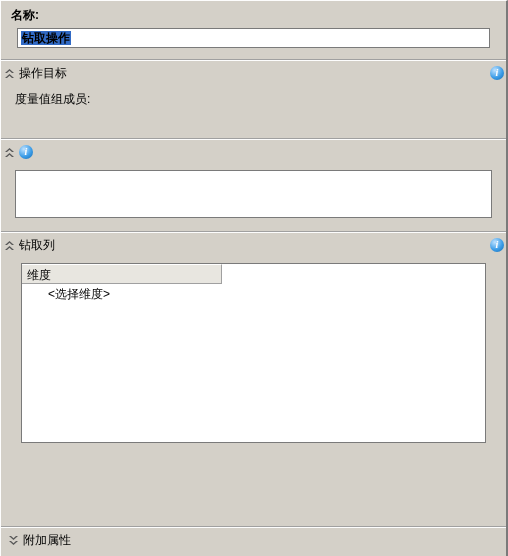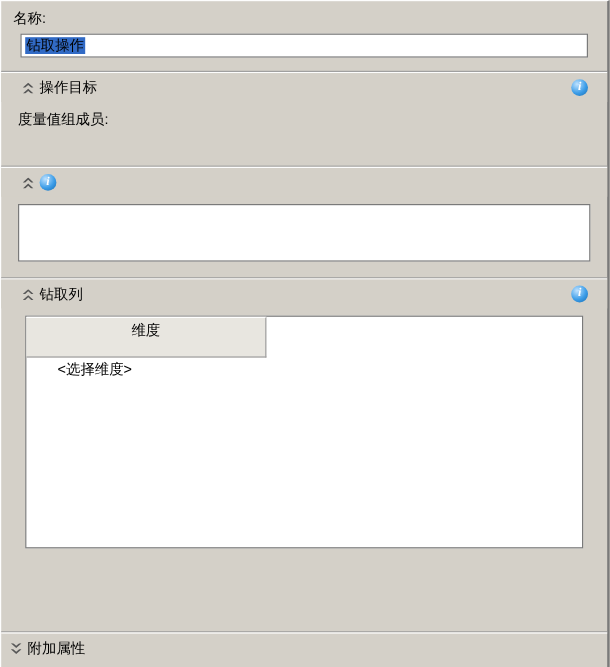--- a/index.html
+++ b/index.html
@@ -17,20 +17,21 @@
     height: 556px;
     border-right: 2px solid #7a7a7a;
     border-left: 1px solid #fdfdfd;
     border-top: 1px solid #fdfdfd;
     position: relative;
     display: flex;
     flex-direction: column;
   }
   .name-section {
     padding: 6px 10px 8px 10px;
+    font-weight: bold;
   }
   .name-label {
     margin-bottom: 4px;
   }
   .name-input-wrap {
     margin-left: 6px;
     margin-right: 6px;
   }
   .sel-span {
     display: inline-block;
@@ -45,21 +46,21 @@
   }
   .sel-text {
     background: #316ac5;
     color: #000000;
     padding: 0 1px;
   }
 
   .section-header {
     display: flex;
     align-items: center;
-    padding: 4px 16px;
+    padding: 4px 2px;
     background: #d4d0c8;
     position: relative;
     height: 24px;
   }
   .chevron {
     width: 12px;
     height: 12px;
     display: inline-flex;
     align-items: center;
     justify-content: center;
@@ -149,23 +150,22 @@
   }
   .grid-row {
     display: flex;
   }
   .hdr .gcell {
     background: #e8e6e0;
     border-right: 1px solid #a0a0a0;
     border-bottom: 1px solid #a0a0a0;
     border-top: 1px solid #fff;
     padding: 2px 5px;
-    height: 34px;
-    line-height: 16px;
-    text-align: center;
+    height: 20px;
+    line-height: 16px;
   }
   .hdr .gcell:first-child { border-left: 0; }
   .gcell {
     padding: 2px 21px;
     height: 20px;
     line-height: 16px;
     overflow: hidden;
   }
   .col1 { width: 200px; }
   .col2 { flex: 1; }

